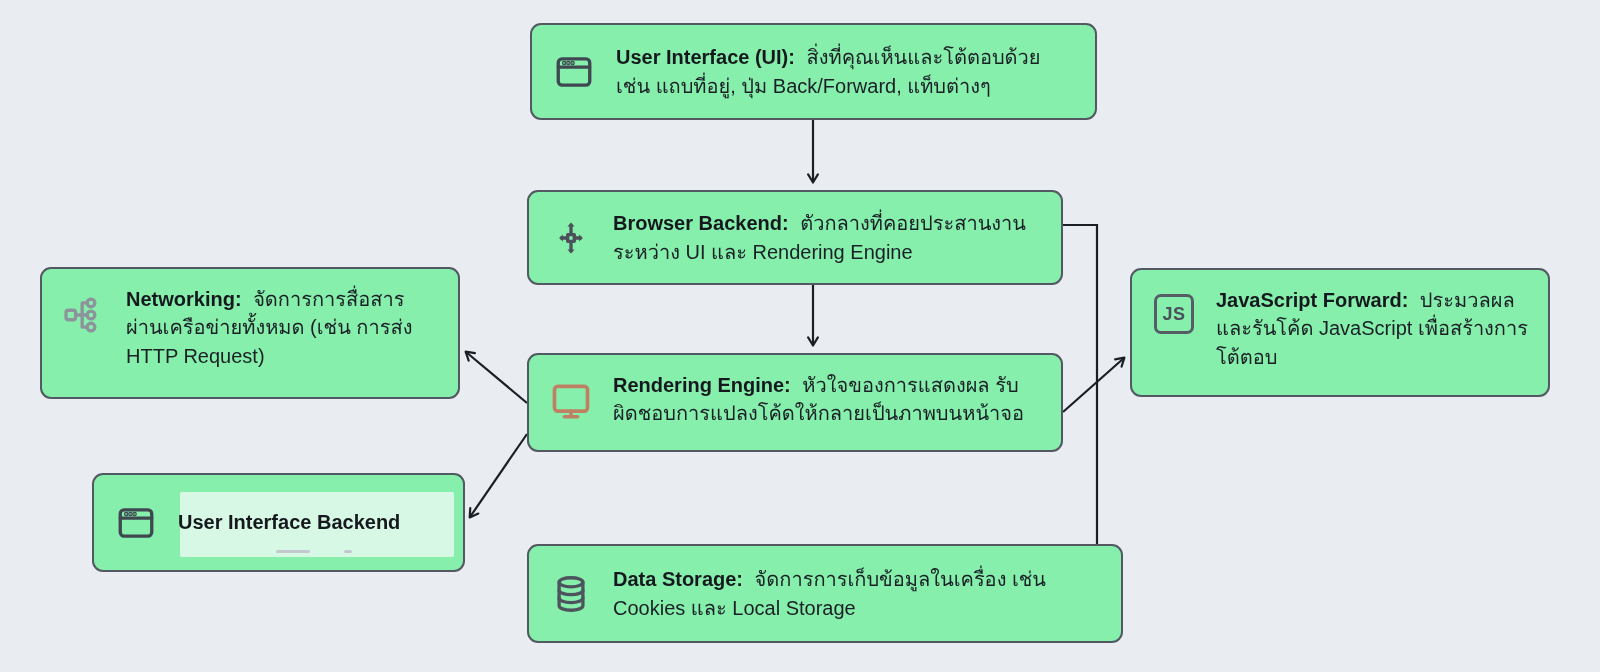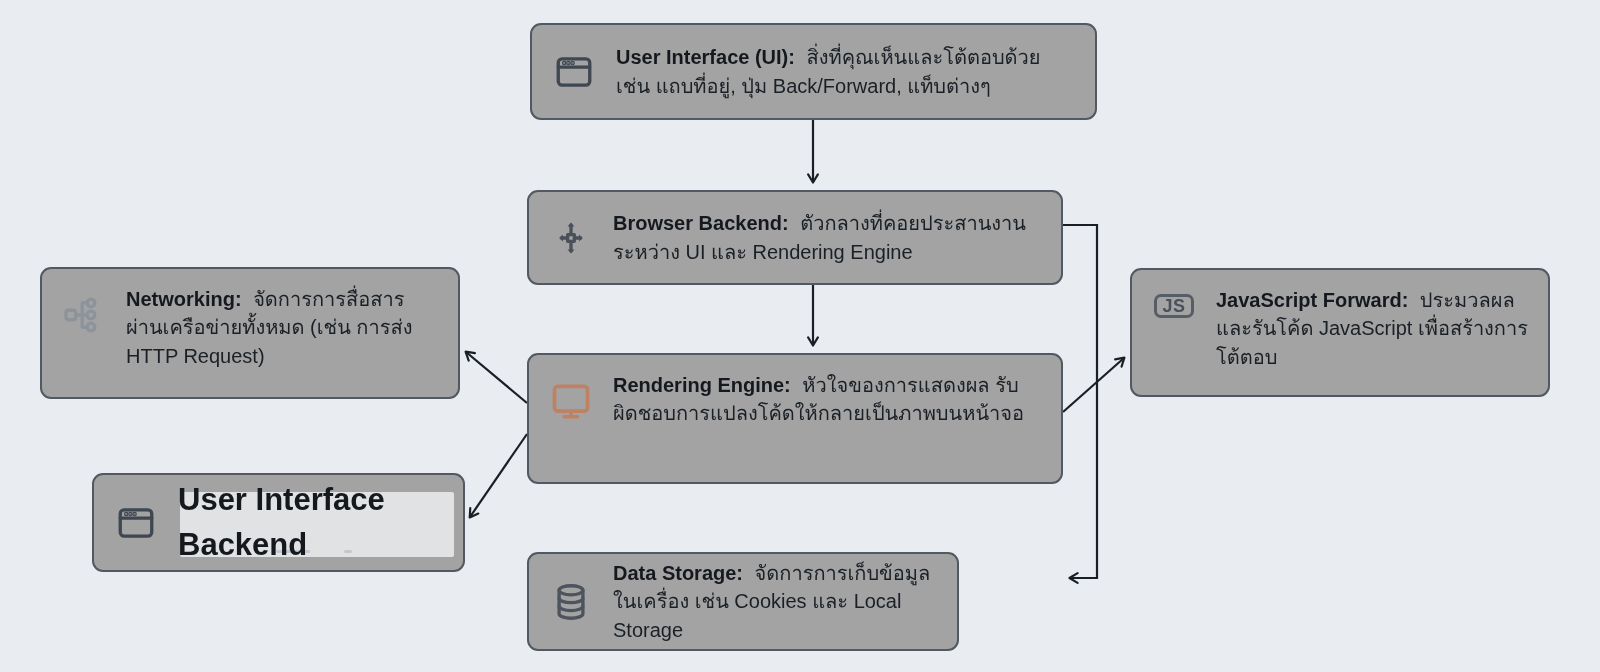--- a/index.html
+++ b/index.html
@@ -8,48 +8,48 @@
     background:#e9edf2; overflow:hidden;
     font-family:"Liberation Sans", sans-serif;
     color:#15191e;
   }
   .arrow-layer {
     position:absolute; left:0; top:0; width:1600px; height:672px;
     pointer-events:none;
   }
   .node {
     position:absolute; box-sizing:border-box;
-    background:#a3a3a3; border:2px solid #525962; border-radius:11px;
+    background:#86efac; border:2px solid #525962; border-radius:11px;
     display:flex; align-items:center; gap:20px;
     padding:12px 20px;
   }
   .node .icon { flex:0 0 auto; width:44px; display:flex; justify-content:center; }
   .node.icon-up { align-items:flex-start; }
   .node.icon-up .icon { margin-top:12px; }
   .node.icon-up .text { margin-top:4px; }
   .text { font-size:20px; line-height:1.42; }
   .text .t { font-weight:bold; margin-right:0.3em; }
   .text .d { font-weight:normal; color:#1a2026; }
   svg.ic { display:block; }
   .js-badge {
-    width:40px; height:24px; box-sizing:border-box;
+    width:40px; height:40px; box-sizing:border-box;
     border:3px solid #565d66; border-radius:7px;
     display:flex; align-items:center; justify-content:center;
     font-weight:bold; font-size:18px; color:#4a515b; letter-spacing:0.5px;
     background:transparent;
   }
   
   #node-ui        { left:530px; top:23px;  width:567px; height:97px;  }
   #node-browser   { left:527px; top:190px; width:536px; height:95px;  }
   #node-network   { left:40px;  top:267px; width:420px; height:132px; }
   #node-js        { left:1130px;top:268px; width:420px; height:129px; }
-  #node-render    { left:527px; top:353px; width:536px; height:131px; }
+  #node-render    { left:527px; top:353px; width:536px; height:99px; }
   #node-uib       { left:92px;  top:473px; width:373px; height:99px;  }
-  #node-data      { left:527px; top:544px; width:432px; height:99px;margin-top:8px;  }
-  #node-uib .text { font-size:31px; font-weight:bold; position:relative; z-index:1; }
+  #node-data      { left:527px; top:544px; width:596px; height:99px;  }
+  #node-uib .text { font-size:20px; font-weight:bold; position:relative; z-index:1; }
   .uib-highlight {
     position:absolute; left:86px; top:17px; right:9px; bottom:13px;
     background:rgba(250,252,253,0.7); border-radius:2px; z-index:0;
   }
   .uib-dash {
     position:absolute; bottom:17px; height:3px; background:#c3c8cf;
     border-radius:2px; z-index:1;
   }
   .uib-dash1 { left:182px; width:34px; }
   .uib-dash2 { left:250px; width:8px; }

